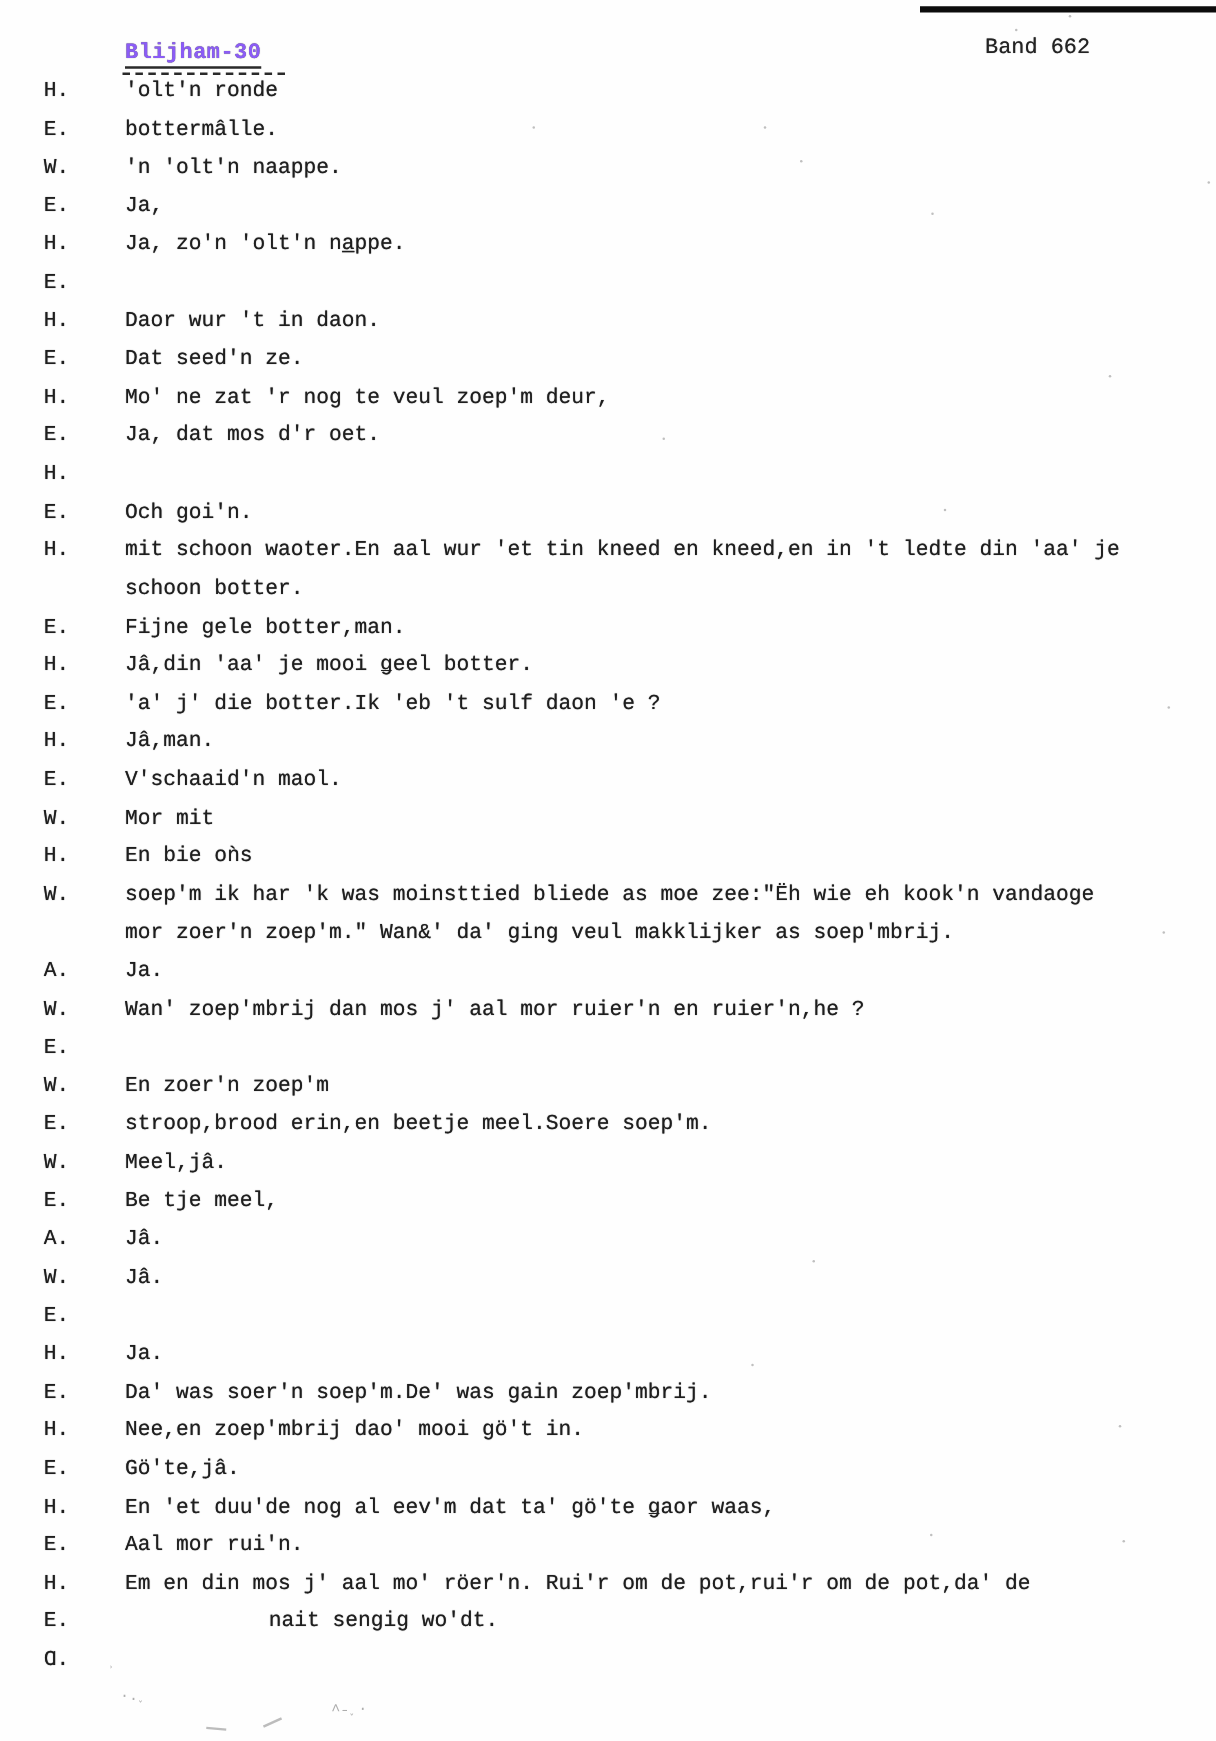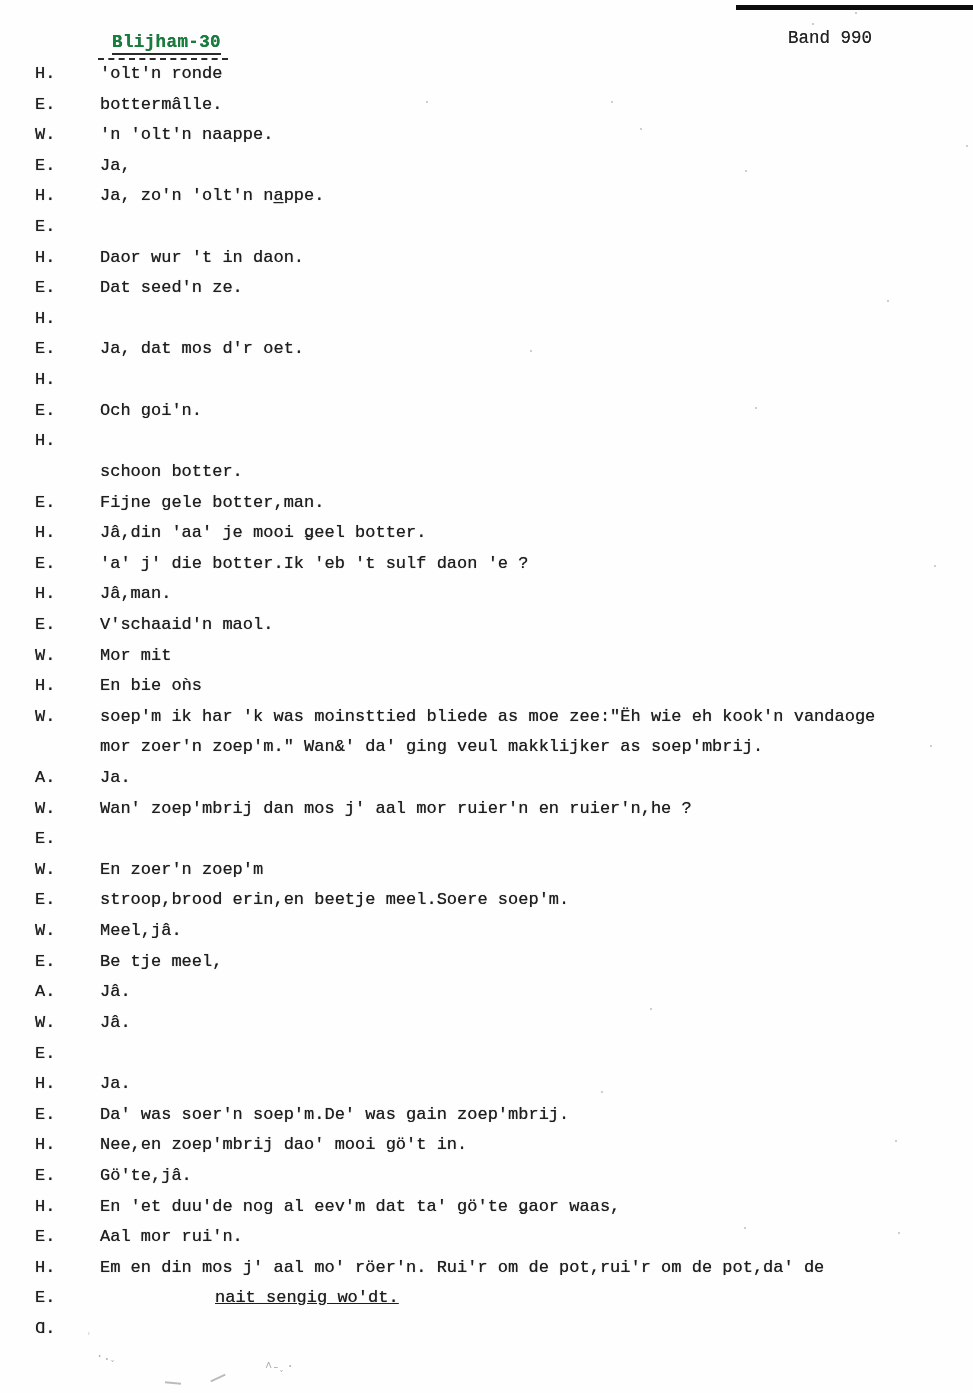--- a/index.html
+++ b/index.html
@@ -12,25 +12,24 @@
     font-family:"Liberation Mono","DejaVu Sans Mono",monospace;
     color:#1e1e1e;
   }
   .scan-bar{
     position:absolute;top:5px;right:0;
     width:237px;height:5px;background:#0c0c0c;
   }
   .doc-title{
     position:absolute;left:100px;top:32px;
     font-size:17.5px;font-weight:bold;letter-spacing:.4px;
-    color:#15803d;
+    color:#8b5cf6;
     border-bottom:2px solid #2a2a2a;
     padding-bottom:1px;
     text-shadow:0 0 .6px rgba(20,20,20,.75);
-    margin-left:12px;
   }
   .title-dashes{
     position:absolute;left:98px;top:58px;
     width:130px;height:0;
     border-bottom:2.5px dashed #2a2a2a;
   }
   .band-label{
     position:absolute;left:788px;top:28px;
     font-size:17.5px;color:#232323;
     text-shadow:0 0 .6px rgba(20,20,20,.7);
@@ -44,56 +43,56 @@
     font-size:17px;
     white-space:pre;
     text-shadow:0 0 .7px rgba(25,25,25,.8);
   }
   .line .speaker{
     position:absolute;left:35px;top:4px;
   }
   .line .txt{
     position:absolute;left:100px;top:4px;
   }
-  .line.deep .txt{left:215px;text-decoration:underline;}
+  .line.deep .txt{left:215px;}
   .sup{position:relative;top:-7px;}
   
   .dot{position:absolute;background:#8a8a8a;border-radius:50%;opacity:.55;}
   .smudge{position:absolute;color:#9a9a9a;font-size:12px;opacity:.8;}
   .smudge-line{
     position:absolute;width:16px;height:0;border-top:2px solid #8f8f8f;
     opacity:.6;transform:rotate(-25deg);
   }
 </style>
 </head>
 <body>
 
 <div class="page">
 
   <div class="scan-bar"></div>
 
   <div class="doc-title">Blijham-30</div>
   <div class="title-dashes"></div>
 
-  <div class="band-label">Band 990</div>
+  <div class="band-label">Band 662</div>
 
   <div class="dialogue" id="dialogue">
       <div class="line"><span class="speaker">H.</span><span class="txt">'olt'n ronde</span></div>
       <div class="line"><span class="speaker">E.</span><span class="txt">bottermâlle.</span></div>
       <div class="line"><span class="speaker">W.</span><span class="txt">'n 'olt'n naappe.</span></div>
       <div class="line"><span class="speaker">E.</span><span class="txt">Ja,</span></div>
       <div class="line"><span class="speaker">H.</span><span class="txt">Ja, zo'n 'olt'n na̲ppe.</span></div>
       <div class="line"><span class="speaker">E.</span></div>
       <div class="line"><span class="speaker">H.</span><span class="txt">Daor wur 't in daon.</span></div>
       <div class="line"><span class="speaker">E.</span><span class="txt">Dat seed'n ze.</span></div>
-      <div class="line"><span class="speaker">H.</span></div>
+      <div class="line"><span class="speaker">H.</span><span class="txt">Mo' ne zat 'r nog te veul zoep'm deur,</span></div>
       <div class="line"><span class="speaker">E.</span><span class="txt">Ja, dat mos d'r oet.</span></div>
       <div class="line"><span class="speaker">H.</span></div>
       <div class="line"><span class="speaker">E.</span><span class="txt">Och goi'n.</span></div>
-      <div class="line"><span class="speaker">H.</span></div>
+      <div class="line"><span class="speaker">H.</span><span class="txt">mit schoon waoter.En aal wur 'et tin kneed en kneed,en in 't ledte din 'aa' je</span></div>
       <div class="line"><span class="txt">schoon botter.</span></div>
       <div class="line"><span class="speaker">E.</span><span class="txt">Fijne gele botter,man.</span></div>
       <div class="line"><span class="speaker">H.</span><span class="txt">Jâ,din 'aa' je mooi ǥeel botter.</span></div>
       <div class="line"><span class="speaker">E.</span><span class="txt">'a' j' die botter.Ik 'eb 't sulf daon 'e ?</span></div>
       <div class="line"><span class="speaker">H.</span><span class="txt">Jâ,man.</span></div>
       <div class="line"><span class="speaker">E.</span><span class="txt">V'schaaid'n maol.</span></div>
       <div class="line"><span class="speaker">W.</span><span class="txt">Mor mit</span></div>
       <div class="line"><span class="speaker">H.</span><span class="txt">En bie oǹs</span></div>
       <div class="line"><span class="speaker">W.</span><span class="txt">soep'm ik har 'k was moinsttied bliede as moe zee:"Ëh wie eh kook'n vandaoge</span></div>
       <div class="line"><span class="txt">mor zoer'n zoep'm." Wan&amp;' da' ging veul makklijker as soep'mbrij.</span></div>

